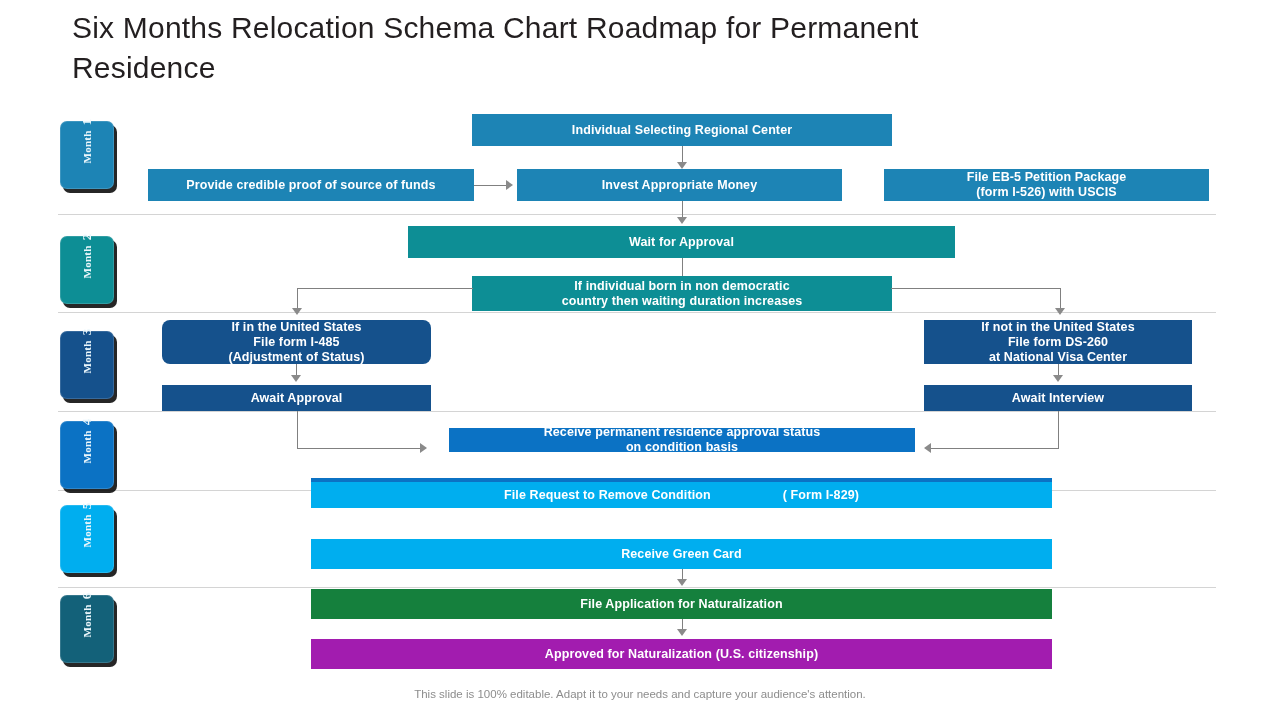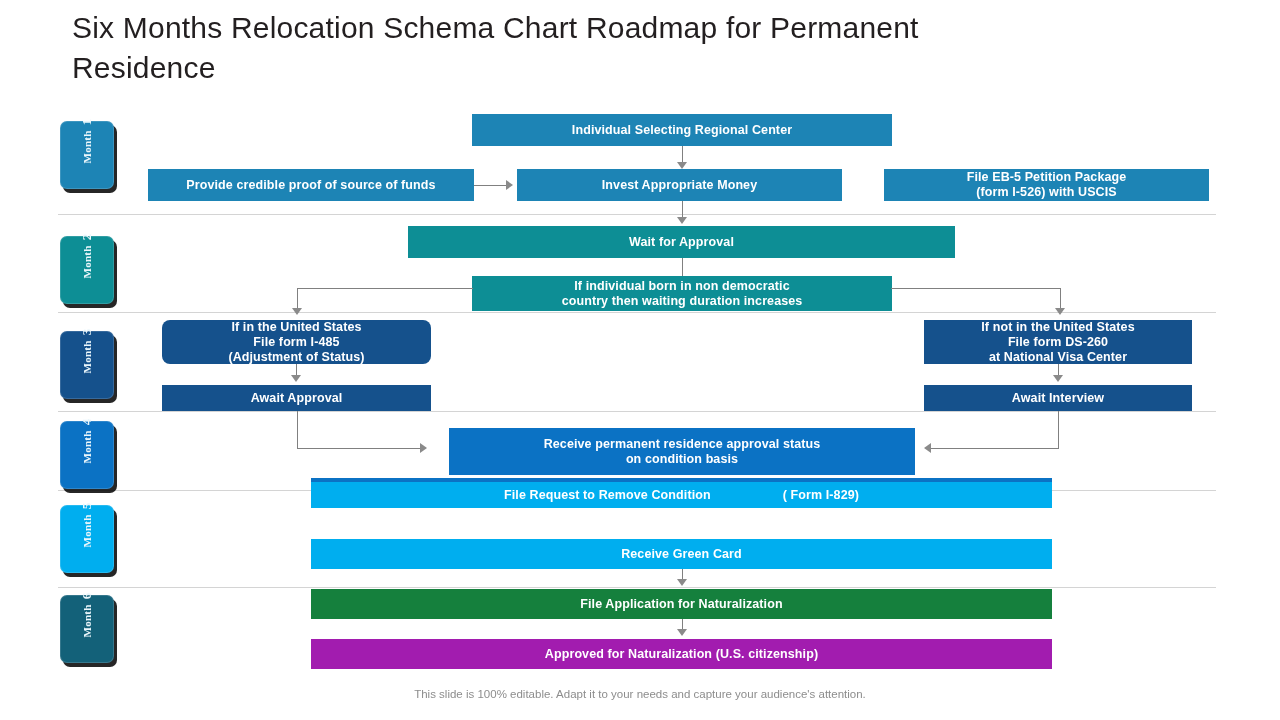--- a/index.html
+++ b/index.html
@@ -248,21 +248,21 @@
   <div class="box" style="left:924px; top:285px; width:268px; height:26px; background:#15518c;">Await Interview</div>
 
   <div class="vline" style="left:297px; top:311px; height:37px;"></div>
   <div class="hline" style="left:297px; top:348px; width:125px;"></div>
   <div class="arrow-right" style="left:420px; top:343px;"></div>
 
   <div class="vline" style="left:1058px; top:311px; height:37px;"></div>
   <div class="hline" style="left:931px; top:348px; width:128px;"></div>
   <div class="arrow-left" style="left:924px; top:343px;"></div>
 
-  <div class="box" style="left:449px; top:328px; width:466px; height:47px; background:#0b72c4;">Receive permanent residence approval status
+  <div class="box" style="left:449px; top:328px; width:466px; height:24px; background:#0b72c4;">Receive permanent residence approval status
 on condition basis</div>
 
   <div class="box" style="left:311px; top:378px; width:741px; height:22px; background:#0b72c4;"></div>
 
   <div class="box two-col" style="left:311px; top:382px; width:741px; height:26px; background:#00aeef;">
     <span class="seg">File Request to Remove Condition</span>
     <span class="seg">( Form I-829)</span>
   </div>
 
   <div class="box" style="left:311px; top:439px; width:741px; height:30px; background:#00aeef;">Receive Green Card</div>

